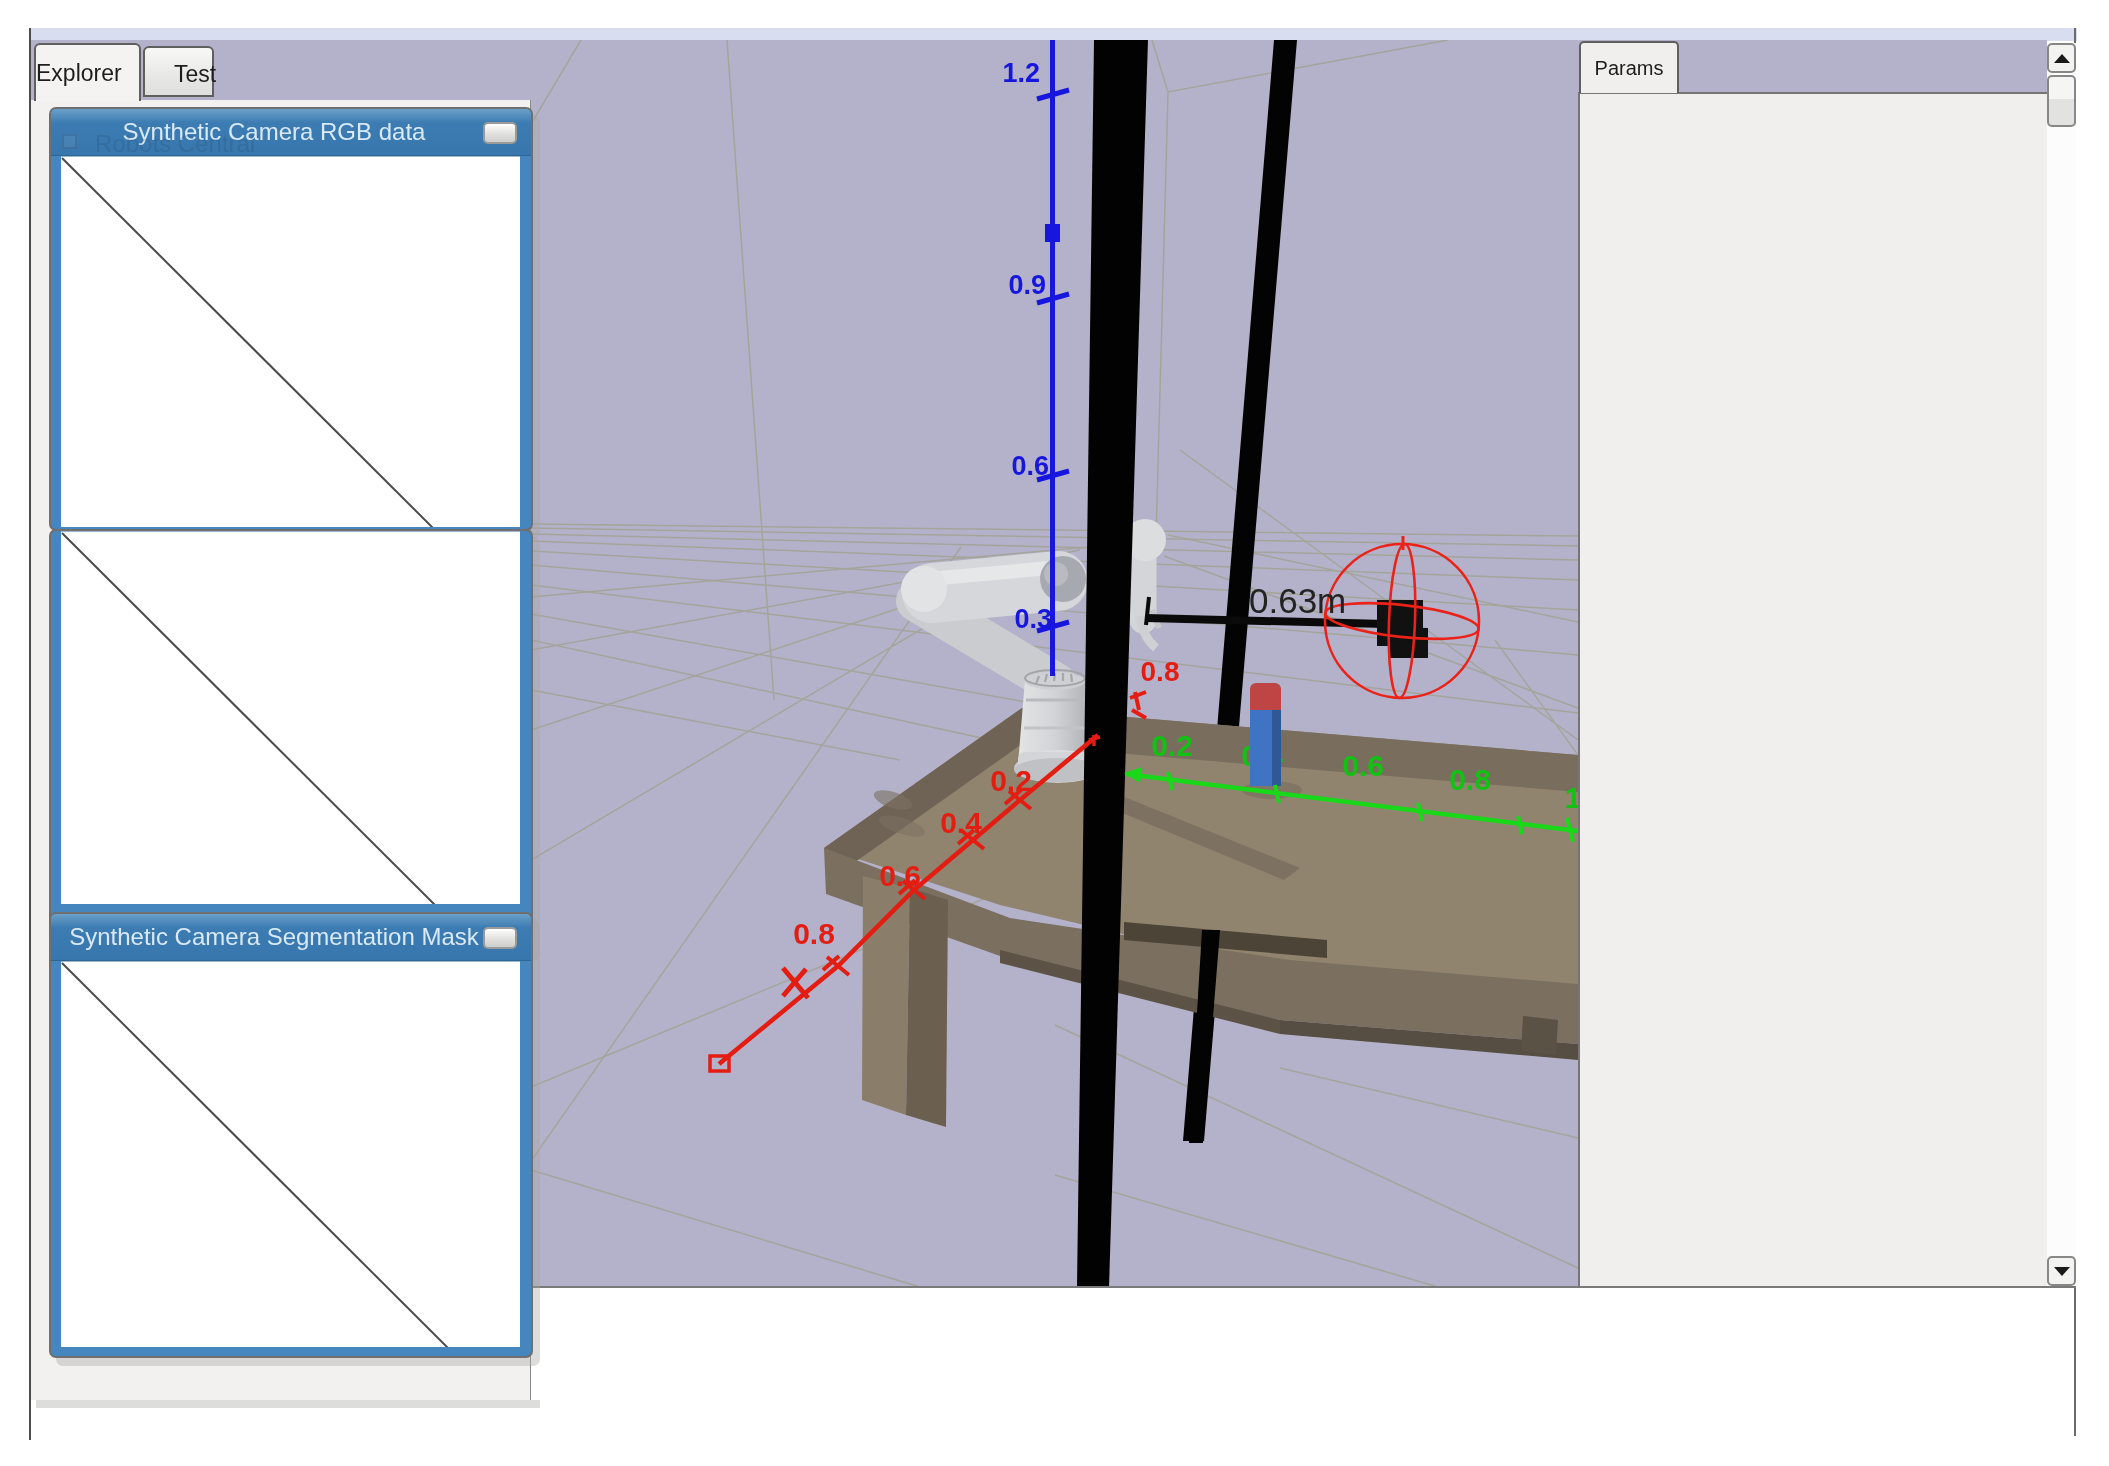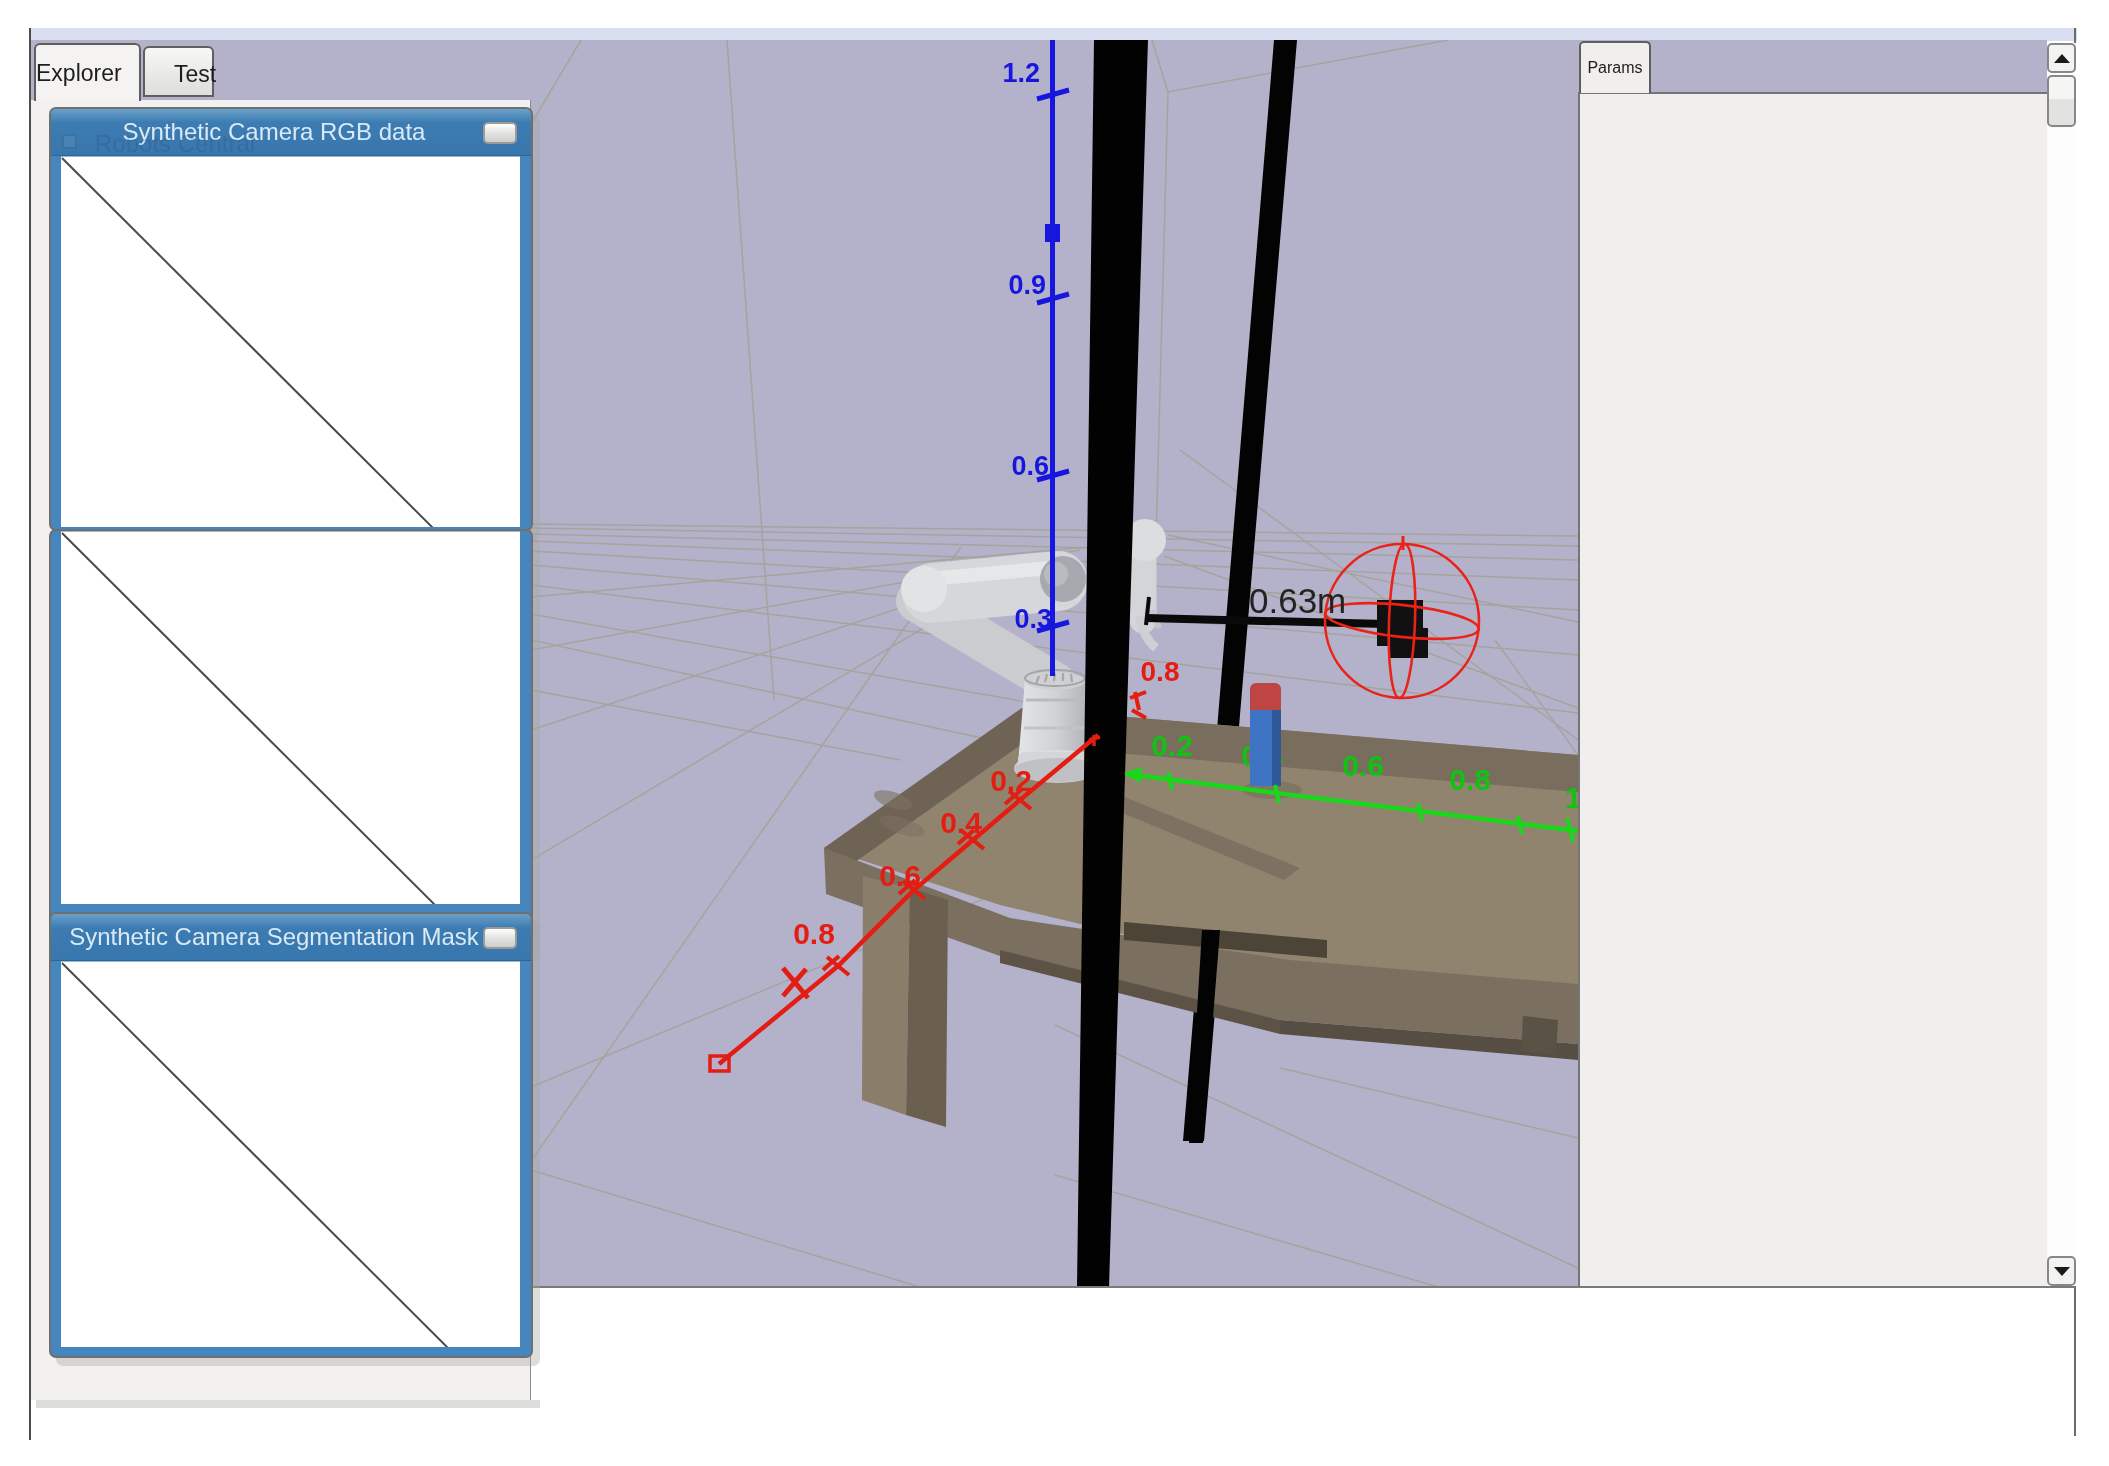--- a/index.html
+++ b/index.html
@@ -189,21 +189,21 @@
 
   <div class="abs" style="left:531px;top:1286px;width:1545px;height:2px;background:#7a7a7a;"></div>
 
   <div class="abs" style="left:31px;top:100px;width:500px;height:1300px;background:#f2f1ef;border-right:1px solid #8a8a88;"></div>
   <div class="abs" style="left:36px;top:1400px;width:504px;height:8px;background:#dddddb;"></div>
 
   <div class="abs" style="left:34px;top:43px;width:107px;height:58px;background:#f4f3f1;border:2px solid #5f5f5f;border-bottom:none;border-radius:6px 6px 0 0;color:#1d1d1d;font-size:23px;text-align:left;line-height:57px;">Explorer</div>
   <div class="abs" style="left:143px;top:46px;width:71px;height:51px;background:linear-gradient(#f8f8f7,#e9e9e7 55%,#dededc);border:2px solid #5f5f5f;border-radius:6px 6px 0 0;color:#1d1d1d;font-size:23px;text-align:center;line-height:52px;padding-left:29px;">Test</div>
 
   <div class="abs" style="left:1578px;top:92px;width:469px;height:1194px;background:#f0efed;border-left:2px solid #757575;border-top:2px solid #757575;"></div>
-  <div class="abs" style="left:1579px;top:41px;width:72px;height:52px;background:#f0efed;border:2px solid #5f5f5f;border-bottom:none;border-radius:5px 5px 0 0;color:#1d1d1d;font-size:16px;text-align:center;line-height:50px;">Params</div>
+  <div class="abs" style="left:1579px;top:41px;width:100px;height:52px;background:#f0efed;border:2px solid #5f5f5f;border-bottom:none;border-radius:5px 5px 0 0;color:#1d1d1d;font-size:20px;text-align:center;line-height:50px;">Params</div>
 
   <div class="abs" style="left:2047px;top:43px;width:29px;height:1243px;background:#fcfcfc;"></div>
   <div class="abs" style="left:2047px;top:43px;width:29px;height:30px;background:#f3f3f1;border:2px solid #878787;border-radius:5px;"></div>
   <div class="abs" style="left:2054px;top:54px;width:0;height:0;border-left:8px solid transparent;border-right:8px solid transparent;border-bottom:9px solid #1a1a1a;"></div>
   <div class="abs" style="left:2047px;top:75px;width:29px;height:52px;background:linear-gradient(#f5f5f4 45%,#e2e2e0 45%);border:2px solid #878787;border-radius:5px;"></div>
   <div class="abs" style="left:2047px;top:1256px;width:29px;height:30px;background:#f3f3f1;border:2px solid #878787;border-radius:5px;"></div>
   <div class="abs" style="left:2054px;top:1267px;width:0;height:0;border-left:8px solid transparent;border-right:8px solid transparent;border-top:9px solid #1a1a1a;"></div>
 
   <div class="abs win" style="left:49px;top:107px;width:484px;height:424px;">
     <div class="tbar">Synthetic Camera RGB data<span class="mbtn"></span><span style="position:absolute;left:11px;top:25px;width:15px;height:15px;border:2px solid rgba(30,55,85,0.22);background:rgba(200,215,230,0.10);"></span><span style="position:absolute;left:44px;top:23px;font-size:24px;line-height:24px;color:rgba(30,55,85,0.17);padding:0;">Robots Central</span></div>

